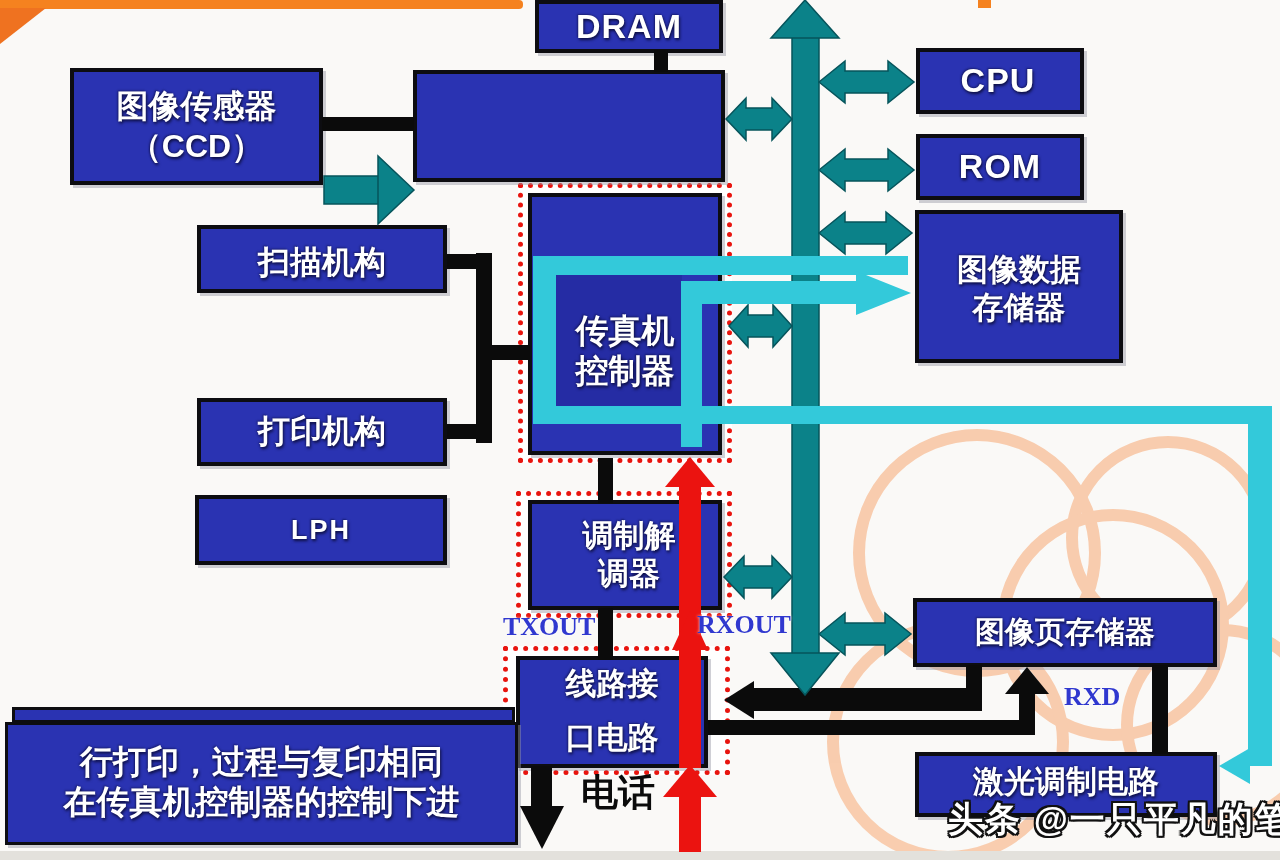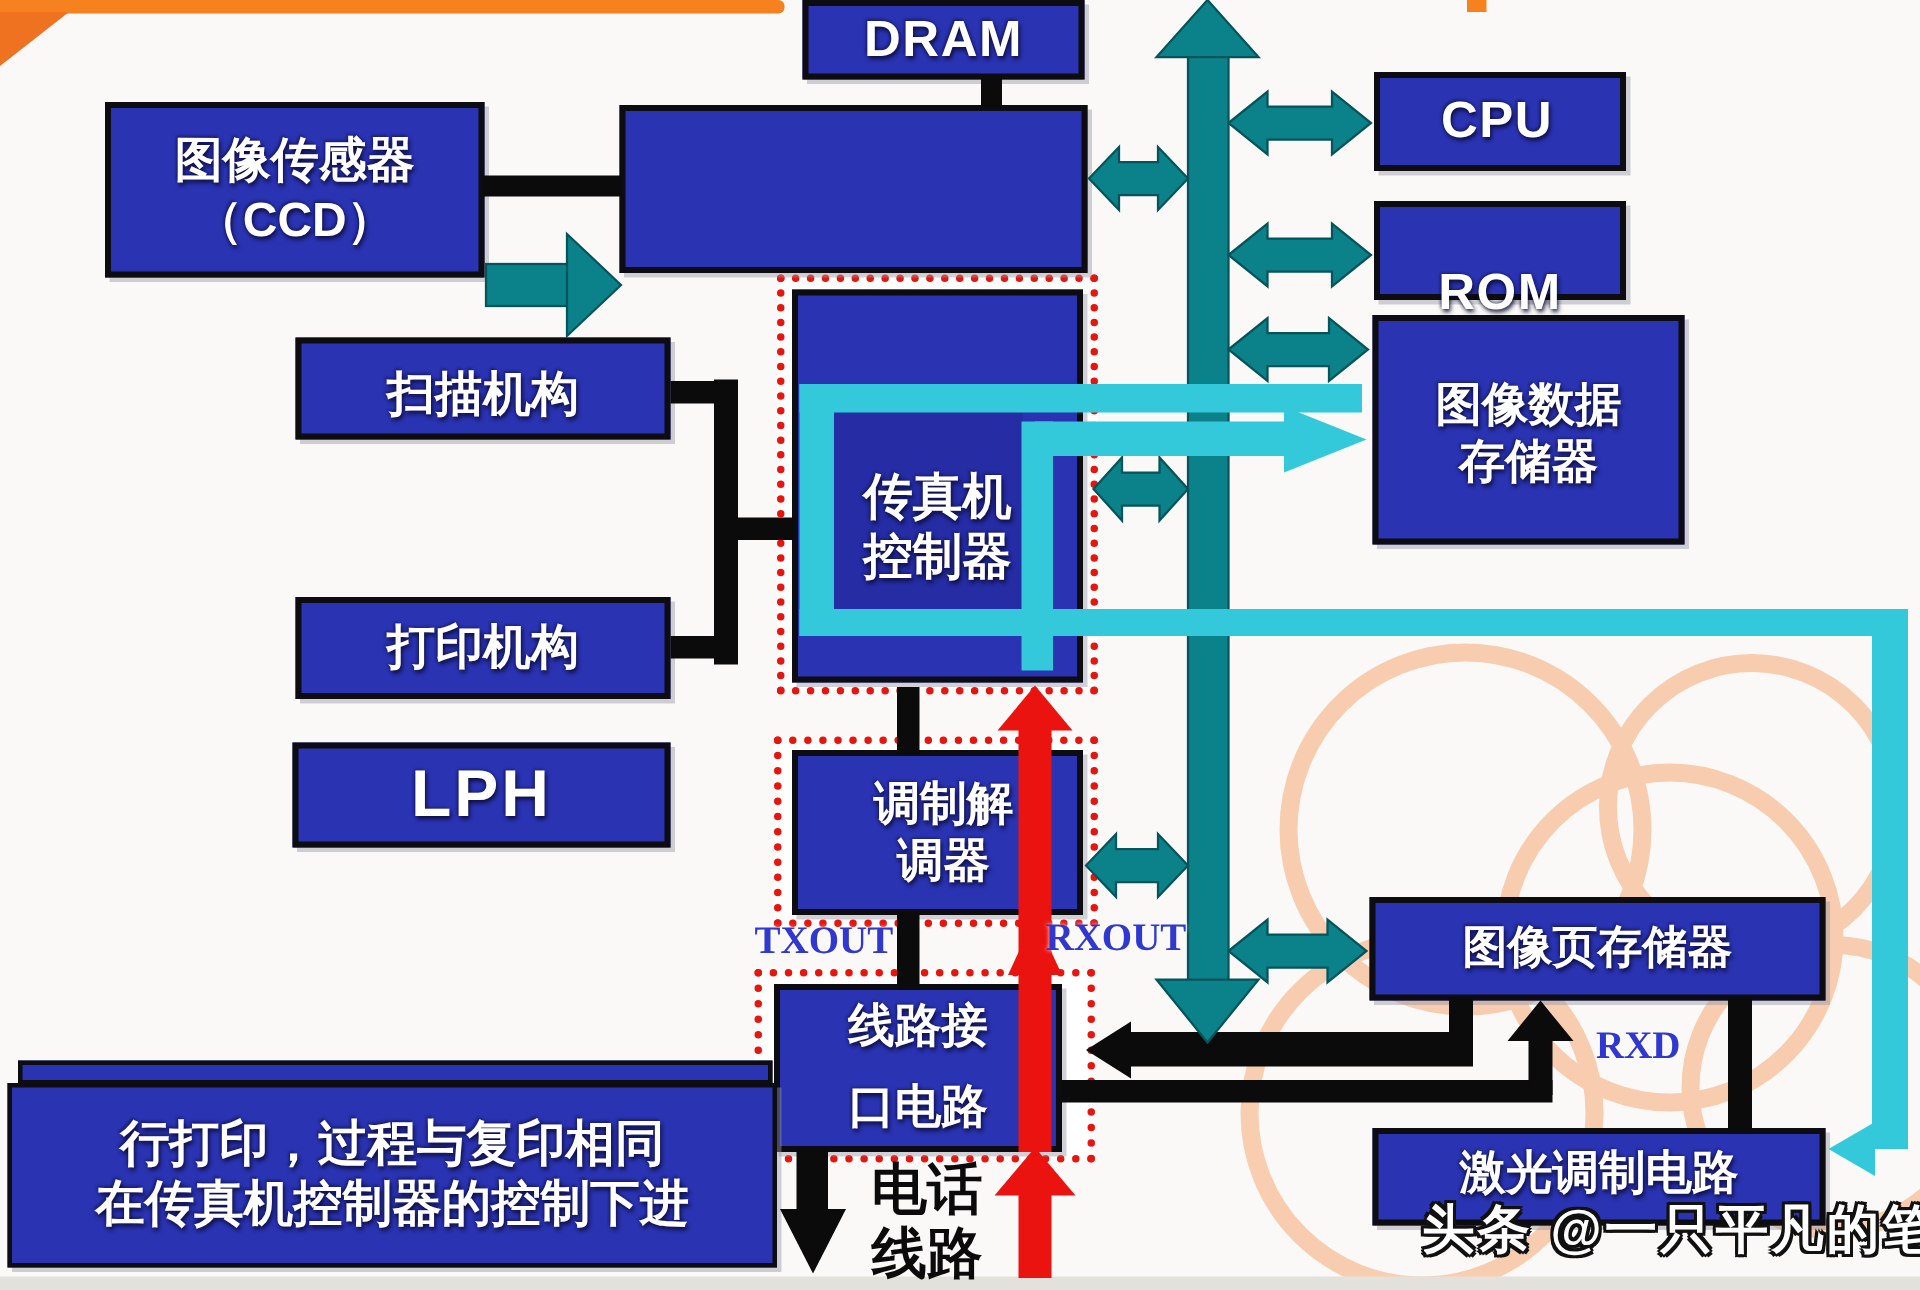--- a/index.html
+++ b/index.html
@@ -128,30 +128,30 @@
   <div class="label" style="left:535px;top:0px;width:188px;height:53px;font-size:34px;letter-spacing:1px;">
     <span>DRAM</span>
   </div>
   <div class="label" style="left:70px;top:68px;width:253px;height:117px;font-size:32px;">
     <span>图像传感器</span>
     <span>（CCD）</span>
   </div>
   <div class="label" style="left:916px;top:48px;width:164px;height:66px;font-size:34px;letter-spacing:1px;">
     <span>CPU</span>
   </div>
-  <div class="label" style="left:916px;top:134px;width:168px;height:66px;font-size:34px;letter-spacing:1px;margin-top:29px;">
+  <div class="label" style="left:916px;top:134px;width:168px;height:66px;font-size:34px;letter-spacing:1px;">
     <span>ROM</span>
   </div>
   <div class="label" style="left:197px;top:225px;width:250px;height:75px;font-size:32px;text-align:center;">
     <span>扫描机构</span>
   </div>
   <div class="label" style="left:197px;top:398px;width:250px;height:68px;font-size:32px;">
     <span>打印机构</span>
   </div>
-  <div class="label" style="left:195px;top:495px;width:252px;height:70px;font-size:44px;letter-spacing:2px;">
+  <div class="label" style="left:195px;top:495px;width:252px;height:70px;font-size:27px;letter-spacing:2px;">
     <span>LPH</span>
   </div>
   <div class="label" style="left:528px;top:292px;width:194px;height:118px;font-size:33px;">
     <span>传真机</span>
     <span>控制器</span>
   </div>
   <div class="label" style="left:915px;top:230px;width:208px;height:118px;font-size:31px;">
     <span>图像数据</span>
     <span>存储器</span>
   </div>
@@ -179,20 +179,19 @@
   </div>
   <div class="siglabel" style="left:697px;top:610px;">
     <span>RXOUT</span>
   </div>
   <div class="siglabel" style="left:1064px;top:682px;">
     <span>RXD</span>
   </div>
 
   <div class="phone" style="left:562px;top:772px;width:112px;">
     <div>电话</div>
-    <div>线路</div>
   </div>
 
   <div class="watermark" style="left:948px;top:796px;">
     <span>头条 @一只平凡的笔</span>
   </div>
 
 </div>
 
 </body></html>

